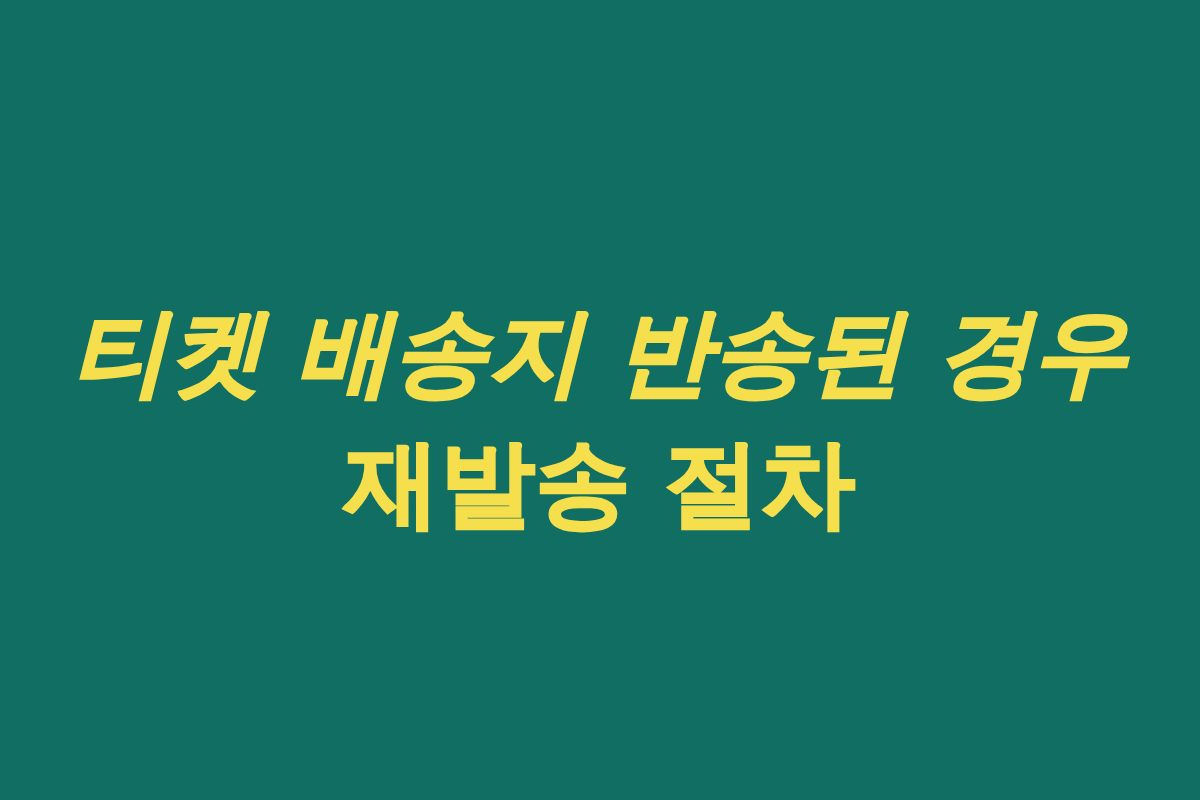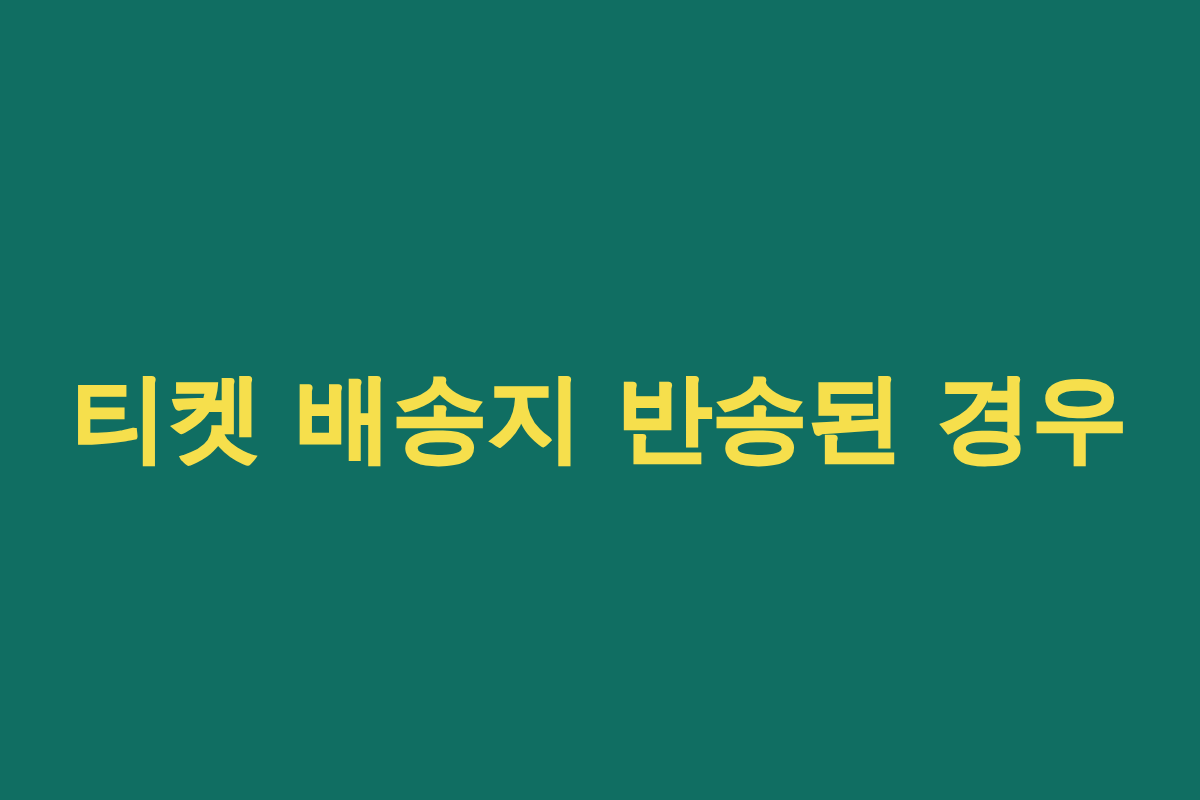--- a/index.html
+++ b/index.html
@@ -47,28 +47,29 @@
     font-weight: 700;
     font-size: 94px;
     line-height: 1.38;
     letter-spacing: 0.005em;
     white-space: nowrap;
     
     -webkit-text-stroke: 2.5px #F6DF4C;
     paint-order: stroke fill;
   }
 
-  .headline-line-1 { font-size: 95px; }
+  .headline-line-1 { font-size: 95px; font-style: italic; }
   .headline-line-2 { font-size: 95px; }
 </style>
 </head>
 <body>
 
 <div class="title-card">
 
   <div class="headline">
 
     <span class="headline-line headline-line-1">티켓 배송지 반송된 경우</span>
 
+    <span class="headline-line headline-line-2">재발송 절차</span>
 
   </div>
 
 </div>
 
 </body></html>

